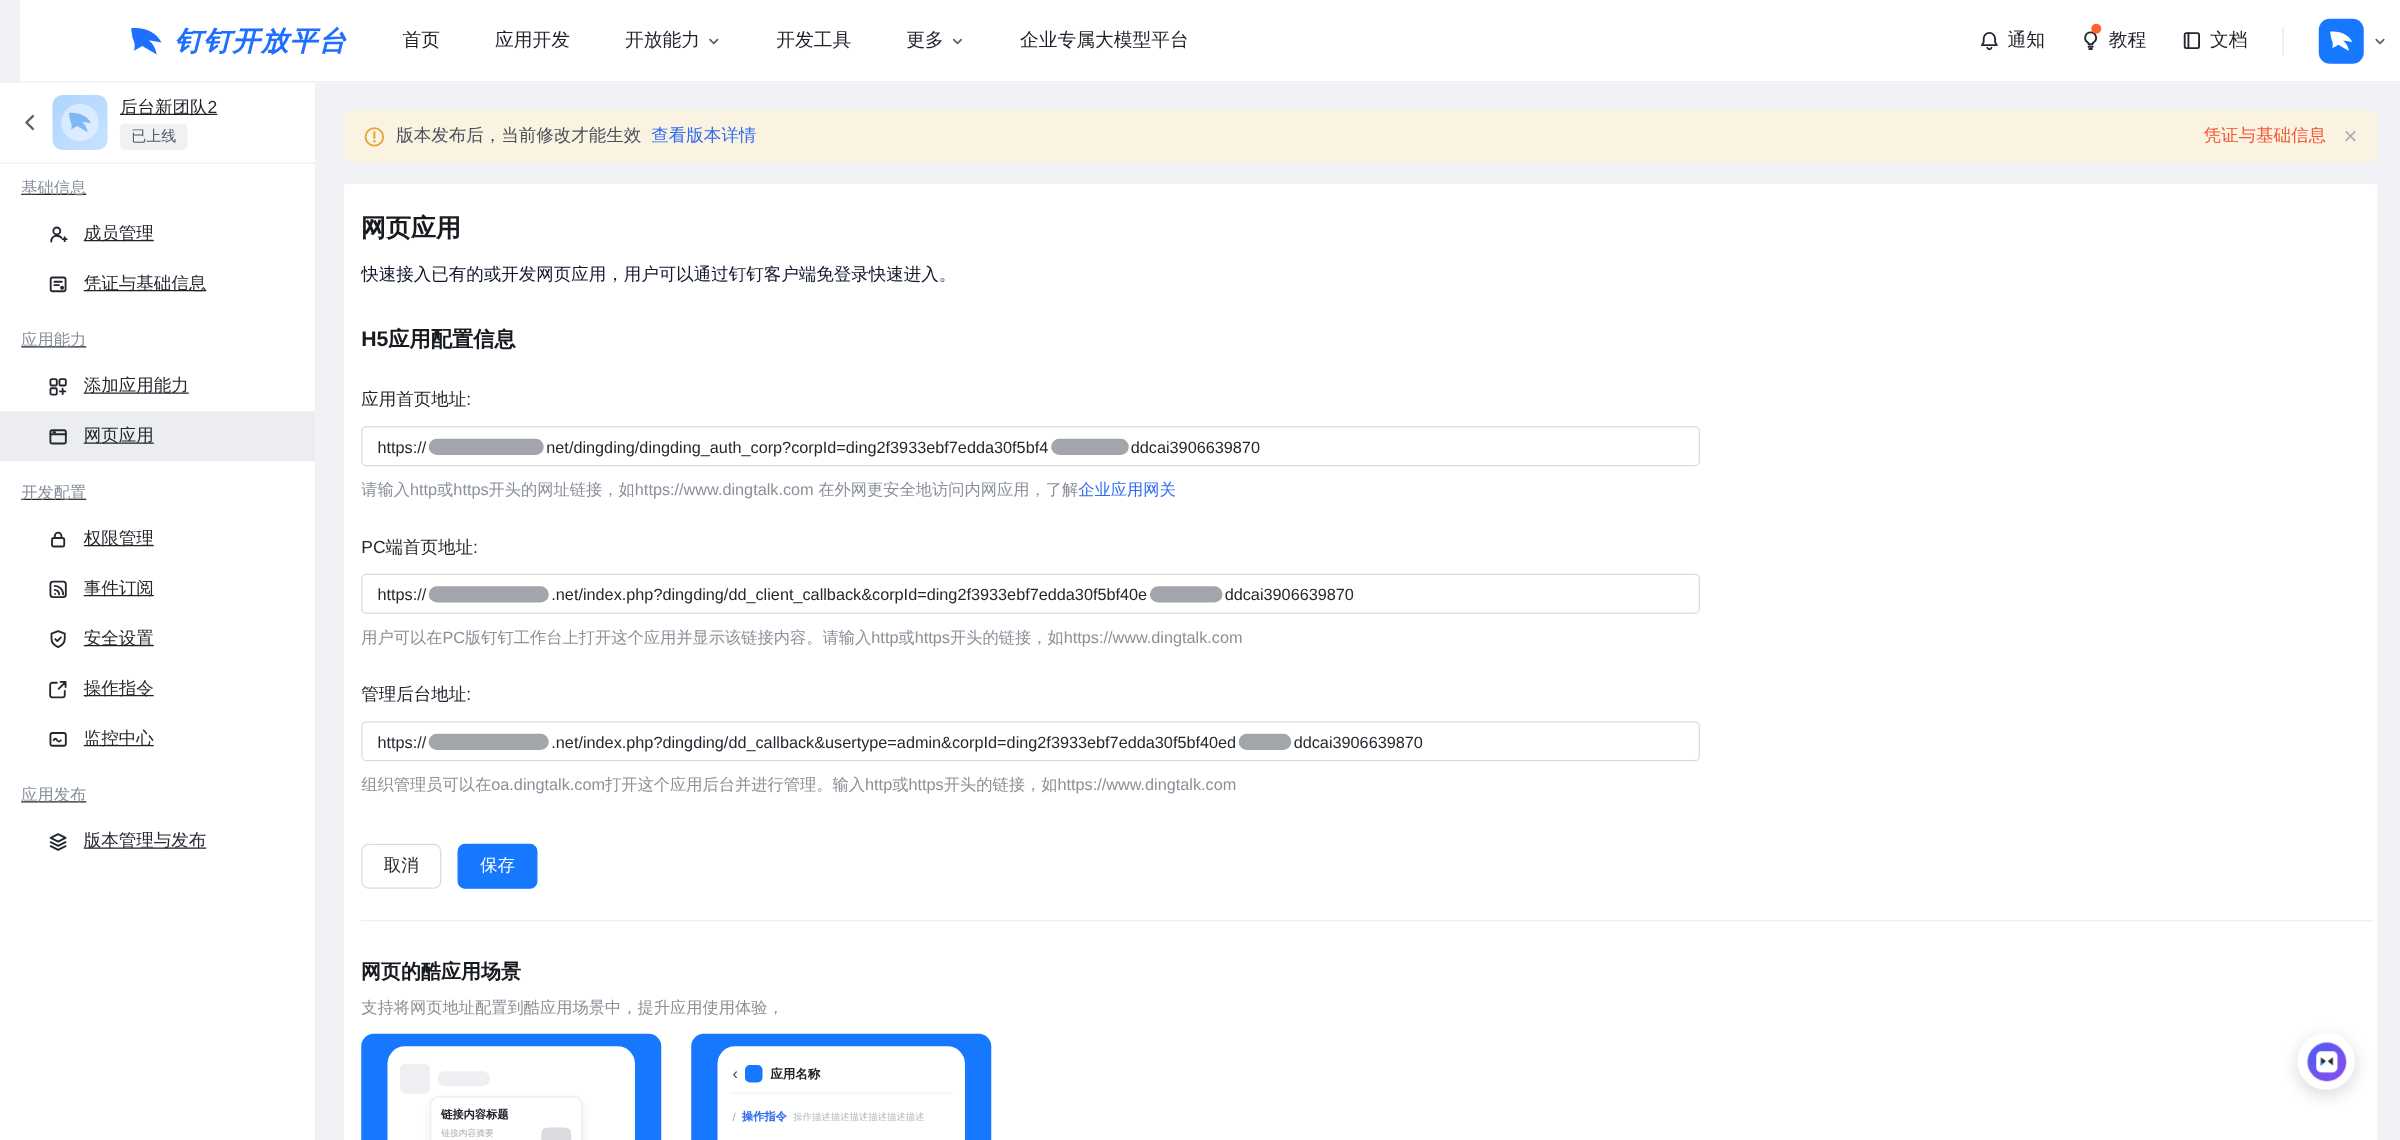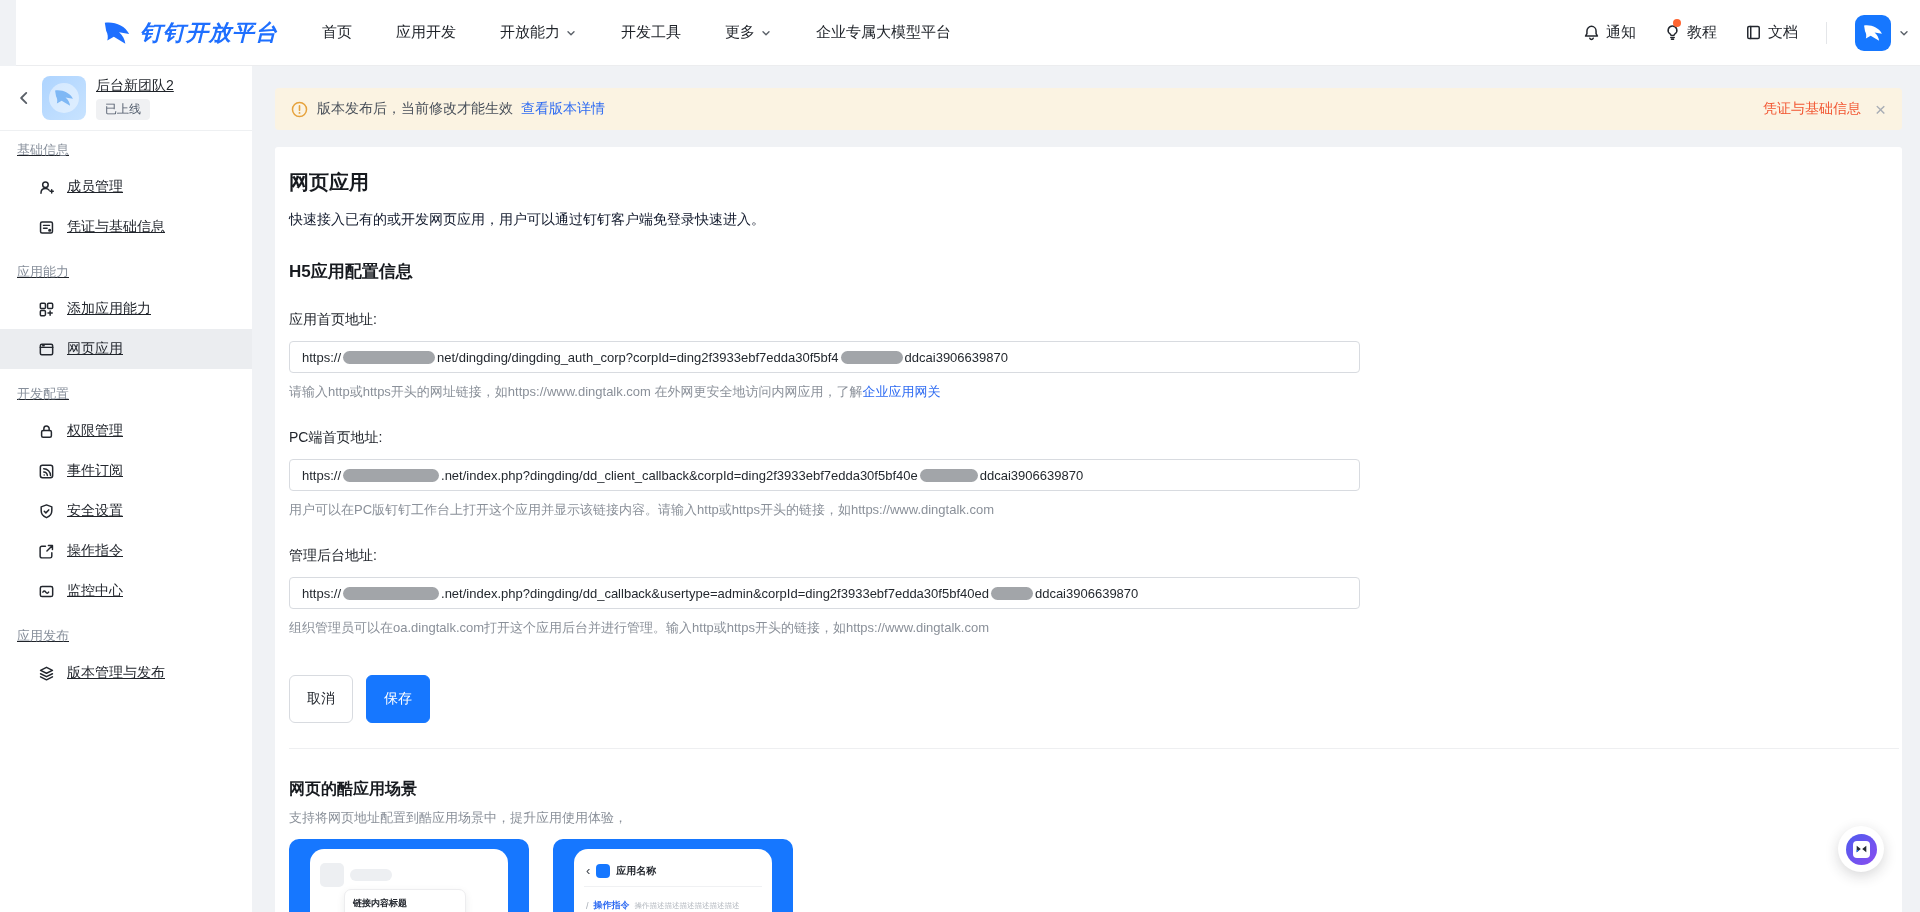--- a/index.html
+++ b/index.html
@@ -45,21 +45,21 @@
   .page-desc { margin-top:15px; font-size:14px; color:#0f172a; }
   .h5-title { margin-top:31px; font-size:17px; font-weight:700; color:#171A1F; }
 
   .field-label { margin-top:28px; font-size:14px; color:#23272E; }
   .input { margin-top:12px; width:1071px; height:32px; border:1px solid #D8DBE0; border-radius:4px; background:#fff; display:flex; align-items:center; padding:0 12px; font-size:13px; color:#24292F; white-space:nowrap; overflow:hidden; }
   .redact { display:inline-block; height:13px; border-radius:7px; background:#A2A5A9; margin:0 2px; flex-shrink:0; }
   .help { margin-top:10px; font-size:13px; color:#8A9099; }
   .help a { color:#2E6BF2; text-decoration:none; cursor:pointer; }
 
   .btn-row { margin-top:38px; display:flex; gap:13px; }
-  .btn { height:48px; border-radius:6px; font-size:14px; padding:16px 17px; display:flex; align-items:center; cursor:pointer; }
+  .btn { height:36px; border-radius:6px; font-size:14px; padding:16px 17px; display:flex; align-items:center; cursor:pointer; }
   .btn.ghost { background:#fff; border:1px solid #D8DBE0; color:#23272E; }
   .btn.primary { background:#1677FF; border:1px solid #1677FF; color:#fff; }
 
   .hr { margin-top:25px; height:1px; background:#EEEFF1; width:1610px; }
   .cool-title { margin-top:30px; font-size:16px; font-weight:700; color:#171A1F; }
   .cool-desc { margin-top:9px; font-size:13px; color:#8A9099; }
 
   
   .cards { margin-top:12px; display:flex; gap:24px; }
   .pcard { width:240px; height:210px; background:#1677FF; border-radius:10px; position:relative; overflow:hidden; cursor:pointer; }

